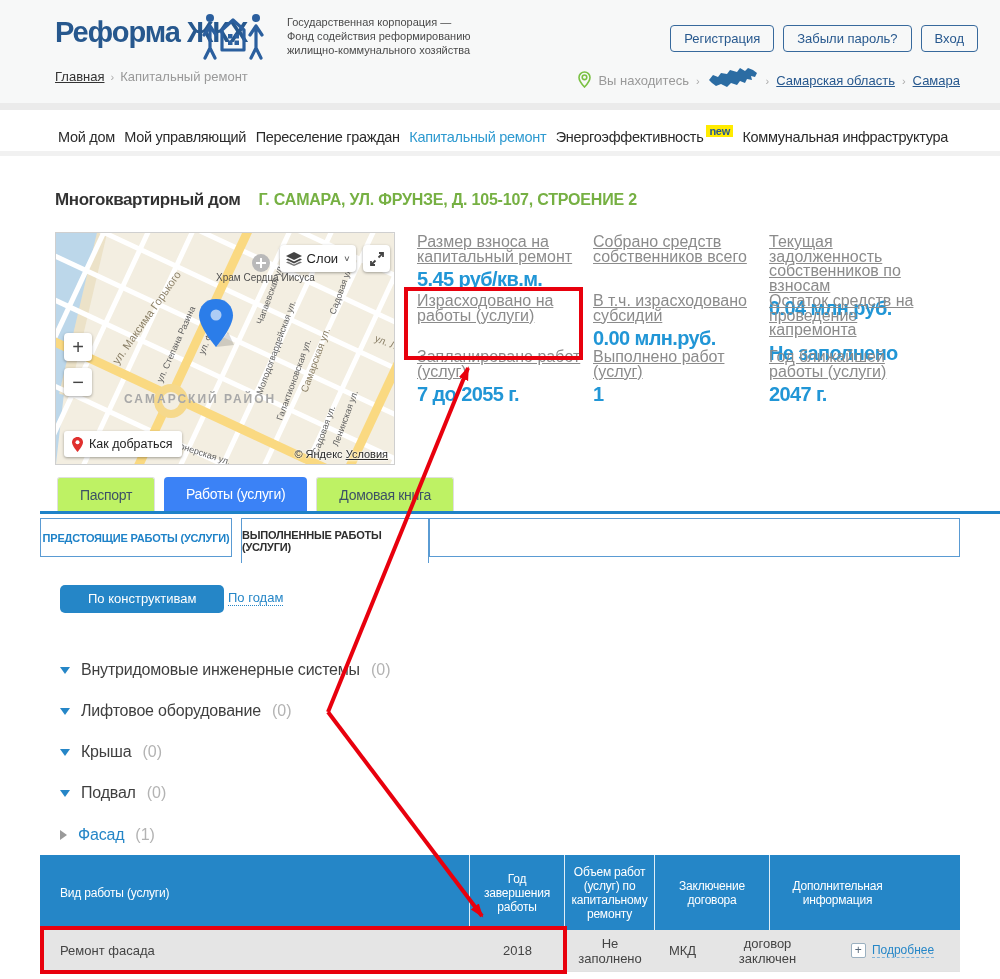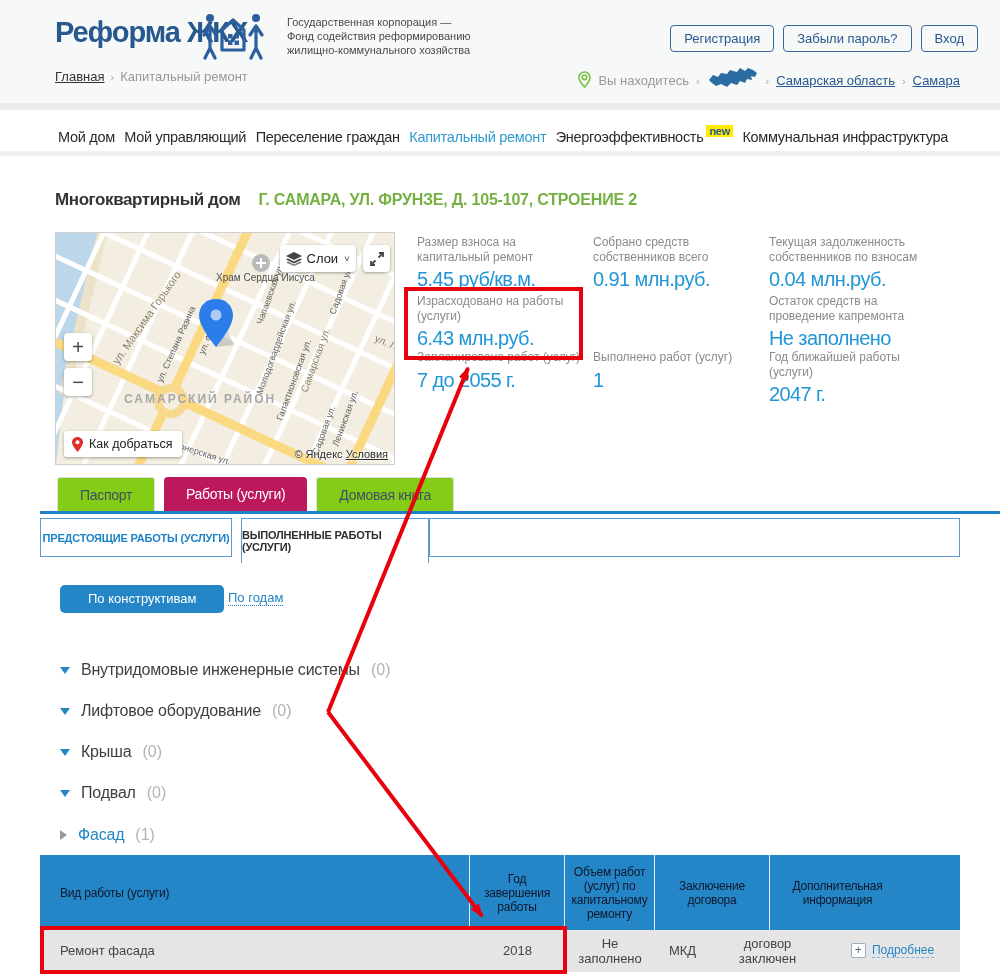--- a/index.html
+++ b/index.html
@@ -43,27 +43,27 @@
   .btn-fs { left:307px; top:12px; width:27px; height:27px; }
   .btn-zin  { left:8px; top:100px; width:28px; height:28px; font-size:20px; color:#444; }
   .btn-zout { left:8px; top:135px; width:28px; height:28px; font-size:20px; color:#444; }
   .btn-dir { left:8px; top:198px; height:26px; padding:0 10px 0 8px; gap:6px; font-size:12.5px; border-radius:3px; }
   .map-copy { position:absolute; right:6px; bottom:4px; font-size:11px; color:#2b2b2b; text-shadow:0 0 2px #fff,0 0 2px #fff;padding-left:43px; }
   .map-copy a { color:#2b2b2b; text-decoration:underline; cursor:pointer; }
   .chev { font-size:10px; color:#666; transform:scaleY(.8); }
 
   
   .stat { position:absolute; width:172px; }
-  .stat .lbl { font-size:12px; line-height:14.5px; color:#8b8b8b; }
-  .stat .val { margin-top:4px; font-size:20px; font-weight:400; color:#2196d6; letter-spacing:-0.6px; white-space:nowrap; }
+  .stat .lbl { font-size:16px; line-height:14.5px; color:#8b8b8b;text-decoration:underline; }
+  .stat .val { margin-top:4px; font-size:20px; font-weight:700; color:#2196d6; letter-spacing:-0.6px; white-space:nowrap; }
 
   
   .tabs { position:absolute; left:57px; top:477px; display:flex; }
-  .tab { height:34px; line-height:34px; padding:0 22px; font-size:14px; letter-spacing:-0.3px; margin-right:9px; color:#3d5166; background:#84cc16; border:1px solid #dfdfdf; border-bottom:none; border-radius:3px 3px 0 0; cursor:pointer; }
-  .tab.active { background:#be185d; color:#fff; border:none; border-radius:4px 4px 0 0; line-height:35px; height:35px; }
+  .tab { height:34px; line-height:34px; padding:0 22px; font-size:14px; letter-spacing:-0.3px; margin-right:9px; color:#3d5166; background:#bef264; border:1px solid #dfdfdf; border-bottom:none; border-radius:3px 3px 0 0; cursor:pointer; }
+  .tab.active { background:#3b82f6; color:#fff; border:none; border-radius:4px 4px 0 0; line-height:35px; height:35px; }
   .bluebar { position:absolute; left:40px; top:511px; width:960px; height:3px; background:#1e82c8; }
   .subtab { position:absolute; top:518px; height:39px; border:1px solid #5a9bd3; background:#fff; display:flex; align-items:center; justify-content:center; font-size:11px; font-weight:700; letter-spacing:-0.2px; cursor:pointer; }
   .st1 { left:40px; width:192px; color:#1e82c8; }
   .st2 { left:241px; width:188px; height:45px; border-bottom:none; color:#2e2e2e; z-index:2; }
   .st3 { left:429px; width:531px; cursor:default; }
 
   
   .f-btn { position:absolute; left:60px; top:585px; height:28px; line-height:28px; padding:0 28px; background:#2586c7; color:#fff; font-size:13px; border-radius:5px; cursor:pointer; }
   .f-link { position:absolute; left:228px; top:590px; font-size:13px; color:#2586c7; border-bottom:1px dotted #2586c7; cursor:pointer; }
 
@@ -71,21 +71,21 @@
   .sec { position:absolute; left:60px; display:flex; align-items:center; gap:11px; cursor:pointer; }
   .tri-down { width:0; height:0; border-left:5px solid transparent; border-right:5px solid transparent; border-top:7px solid #2586c7; }
   .tri-right { width:0; height:0; border-top:5px solid transparent; border-bottom:5px solid transparent; border-left:7px solid #9a9a9a; }
   .sec .s-lbl { font-size:16px; color:#3f3f3f; letter-spacing:-0.2px; }
   .sec .s-cnt { font-size:16px; color:#b3b3b3; }
   .sec.facade .s-lbl { color:#2586c7; }
 
   
   .tbl { position:absolute; left:40px; top:855px; width:920px; }
   .thead { display:flex; height:75px; background:#2586c7; }
-  .th { color:#0f172a; font-size:12px; line-height:14px; display:flex; align-items:center; justify-content:center; text-align:center; border-right:1px solid rgba(255,255,255,.85); letter-spacing:-0.2px; padding:2px 4px; }
+  .th { color:#ffffff; font-size:12px; line-height:14px; display:flex; align-items:center; justify-content:center; text-align:center; border-right:1px solid rgba(255,255,255,.85); letter-spacing:-0.2px; padding:2px 4px; }
   .th:last-child { border-right:none; }
   .trow { display:flex; height:42px; background:#e5e5e5; border-bottom:1px solid #e2e2e2; align-items:center; font-size:13px; color:#444; }
   .td { display:flex; align-items:center; justify-content:center; text-align:center; padding:0 4px; }
   .c1 { flex:0 0 430px; justify-content:flex-start; text-align:left; padding-left:20px; }
   .c2 { flex:0 0 95px; } .c3 { flex:0 0 90px; } .c4 { flex:0 0 55px; } .c5 { flex:0 0 115px; } .c6 { flex:0 0 135px; }
   .plus-box { width:15px; height:15px; border:1px solid #9ab0c0; border-radius:2px; background:#fff; color:#567; font-size:12px; line-height:13px; text-align:center; margin-right:6px; cursor:pointer; }
   .more-link { color:#2586c7; font-size:12px; border-bottom:1px dashed #7fb4da; cursor:pointer; }
 
   
   .annot { position:absolute; left:0; top:0; z-index:99; pointer-events:none; }
@@ -252,29 +252,31 @@
       <a>Условия</a>
     </div>
   </div>
 
   <div class="stat" style="left:417px;top:235px">
     <div class="lbl">Размер взноса на капитальный ремонт</div>
     <div class="val cond">5.45 руб/кв.м.</div>
   </div>
   <div class="stat" style="left:593px;top:235px">
     <div class="lbl">Собрано средств собственников всего</div>
-    <div class="val cond">0.91 млн.руб.</div>
   </div>
   <div class="stat" style="left:769px;top:235px">
     <div class="lbl">Текущая задолженность собственников по взносам</div>
     <div class="val cond">0.04 млн.руб.</div>
   </div>
   <div class="stat" style="left:417px;top:294px">
     <div class="lbl">Израсходовано на работы (услуги)</div>
-    <div class="val cond">6.43 млн.руб.</div>
+  </div>
+  <div class="stat" style="left:593px;top:294px">
+    <div class="lbl">В т.ч. израсходовано субсидий</div>
+    <div class="val cond">0.00 млн.руб.</div>
   </div>
   <div class="stat" style="left:769px;top:294px">
     <div class="lbl">Остаток средств на проведение капремонта</div>
     <div class="val cond">Не заполнено</div>
   </div>
   <div class="stat" style="left:417px;top:350px">
     <div class="lbl">Запланировано работ (услуг)</div>
     <div class="val cond">7 до 2055 г.</div>
   </div>
   <div class="stat" style="left:593px;top:350px">

